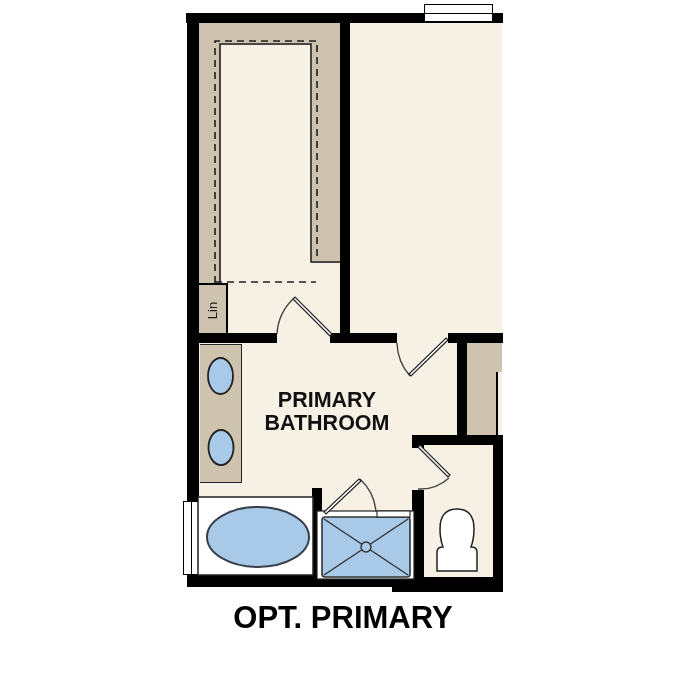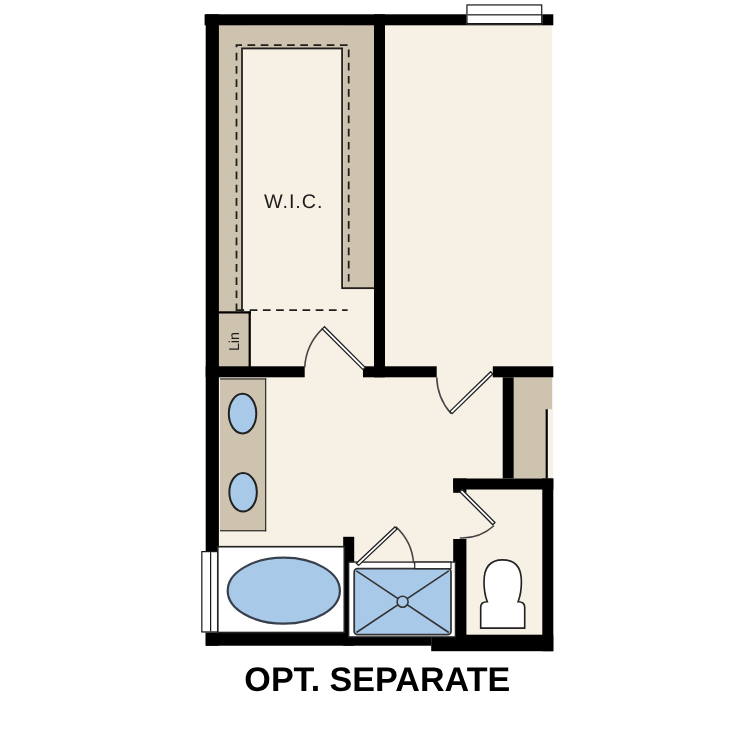--- a/index.html
+++ b/index.html
@@ -85,21 +85,24 @@
     <rect x="377" y="511" width="33" height="6" fill="#ffffff" stroke="#222" stroke-width="1.1"></rect>
     <path d="M376,512 A50,50 0 0 0 360,479" fill="none" stroke="#444" stroke-width="1.4"></path>
     <path d="M324,512 L359,479 L361,481 L326,514 Z" fill="#fff" stroke="#222" stroke-width="1.2"></path>
 
     <path d="M437,571 L437,552 Q437,547 443,547 Q440,539 440,529 Q440,509 457,509 Q474,509 474,529 Q474,539 471,547 Q477,547 477,552 L477,571 Z" fill="#ffffff" stroke="#222" stroke-width="1.5"></path>
 
     <ellipse cx="220.5" cy="376" rx="12.5" ry="18" fill="#a9c9e8" stroke="#222" stroke-width="1.8"></ellipse>
     <ellipse cx="221" cy="447.5" rx="12.5" ry="17.5" fill="#a9c9e8" stroke="#222" stroke-width="1.8"></ellipse>
   </svg>
 
-  <div class="label lbl-wic" style="left:222px;top:173px;width:90px;">W.I.C.</div>
   <div class="label lbl-lin" style="left:198px;top:283px;width:30px;height:54px;">
     <span>Lin</span>
   </div>
+  <div class="label lbl-bath" style="left:237px;top:389px;width:180px;">
+    <div>PRIMARY</div>
+    <div>BATHROOM</div>
+  </div>
   <div class="label caption" style="left:143px;top:601px;width:400px;">
-    <div>OPT. SEPARATE</div>
+    <div>OPT. PRIMARY</div>
   </div>
 
 </div>
 
 </body></html>

